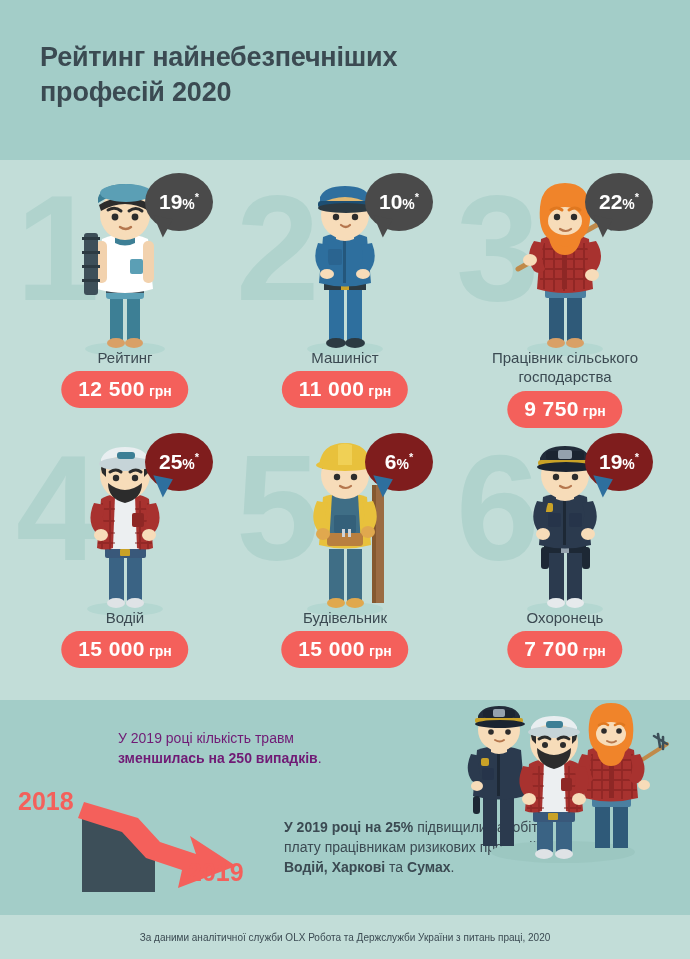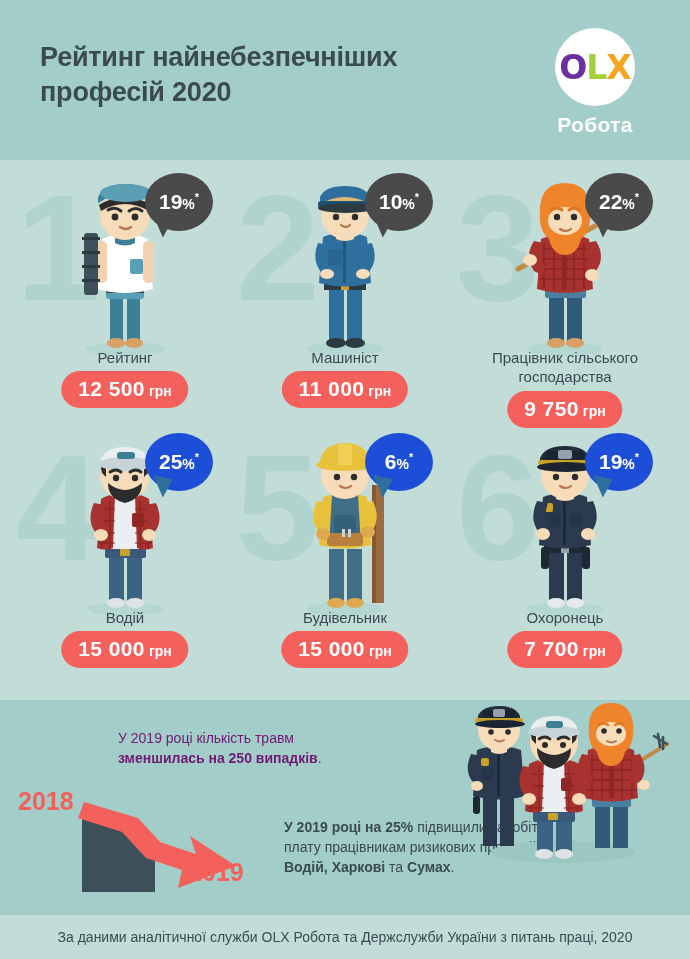--- a/index.html
+++ b/index.html
@@ -92,21 +92,21 @@
   
   .bubble {
     position: absolute; top: 8px; left: 135px;
     width: 68px; height: 58px;
     border-radius: 50%;
     display: flex; align-items: center; justify-content: center;
     color: #ffffff;
     z-index: 3;
   }
   .bubble.dark { background: #4a4a4a; }
-  .bubble.blue { background: #1d4ed8; }
+  .bubble.blue { background: #7f1d1d; }
   .bubble::after {
     content: ""; position: absolute;
     left: 6px; bottom: -6px;
     width: 0; height: 0;
     border-left: 14px solid transparent;
     border-right: 6px solid transparent;
     border-top: 20px solid #4a4a4a;
     transform: rotate(12deg);
   }
   .bubble.blue::after { border-top-color: #2e6f9e; }
@@ -175,37 +175,29 @@
 
   .crowd { position: absolute; right: 20px; top: 2px; width: 215px; height: 165px; }
 
   
   .footer {
     position: absolute; top: 915px; left: 0;
     width: 690px; height: 44px;
     background: #c2ddd8;
     display: flex; align-items: center; justify-content: center;
   }
-  .footer-text { font-size: 14px; color: #3b4a52; }
+  .footer-text { font-size: 10px; color: #3b4a52; }
 </style>
 </head>
 <body>
 
 <div class="page">
 
   <div class="header">
     <div class="header-title">Рейтинг найнебезпечніших професій 2020</div>
-    <div class="logo-wrap">
-      <div class="logo-circle">
-        <div class="logo-letters">
-          <span class="logo-o">O</span><span class="logo-l">L</span><span class="logo-x">X</span>
-        </div>
-      </div>
-      <div class="logo-caption">Робота</div>
-    </div>
   </div>
 
   <div class="grid">
 
     <div class="row row-1">
 
       <div class="cell cell-0">
         <div class="rank-ghost">1</div>
         <div class="char">
           <svg width="130" height="180" viewBox="0 0 130 180">

